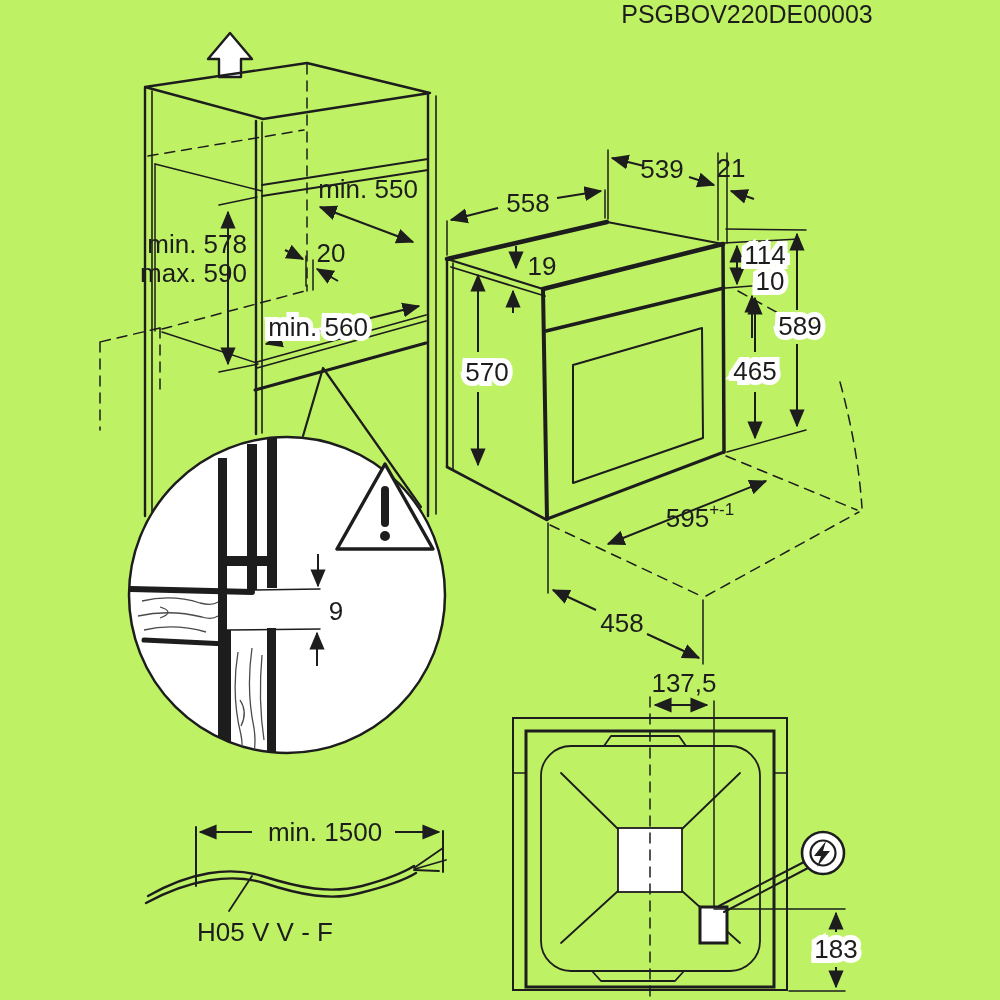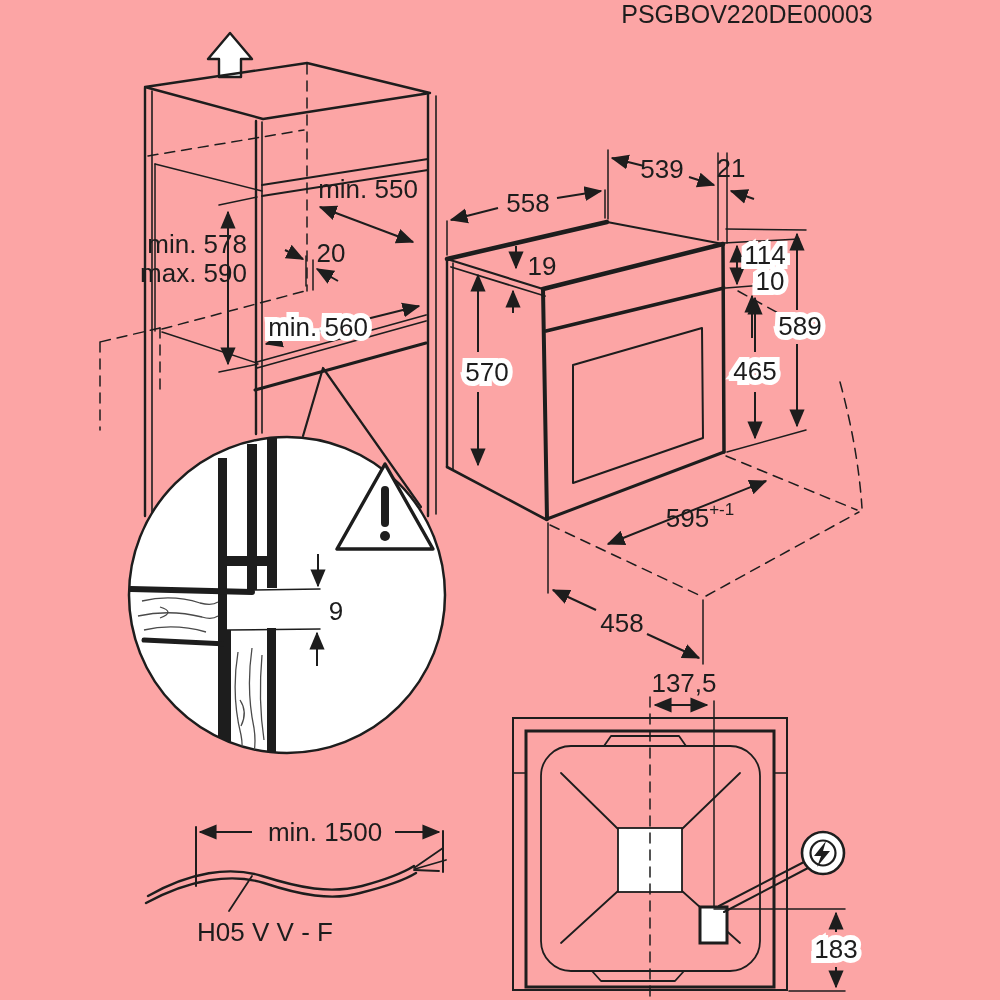--- a/index.html
+++ b/index.html
@@ -1,16 +1,16 @@
 <!DOCTYPE html>
 <html><head>
 <meta charset="utf-8">
 <style>
   html,body{margin:0;padding:0;background:#ffffff;}
-  .page{position:relative;width:1000px;height:1000px;background:#fca5a5;overflow:hidden;
+  .page{position:relative;width:1000px;height:1000px;background:#bef264;overflow:hidden;
         font-family:"Liberation Sans", sans-serif;}
   svg{display:block;}
   text{fill:#1d1d1d;font-family:"Liberation Sans", sans-serif;font-size:26px;}
   .halo{stroke:#ffffff;stroke-width:10px;paint-order:stroke;}
   .t-title{font-size:25px;}
   .sup{font-size:17px;}
   .ln{stroke:#1d1d1d;fill:none;stroke-linecap:round;stroke-linejoin:round;}
   .dash{stroke-dasharray:10 7;}
   .dim{stroke:#1d1d1d;fill:none;stroke-width:2;}
   .thin{stroke-width:1.5;}

